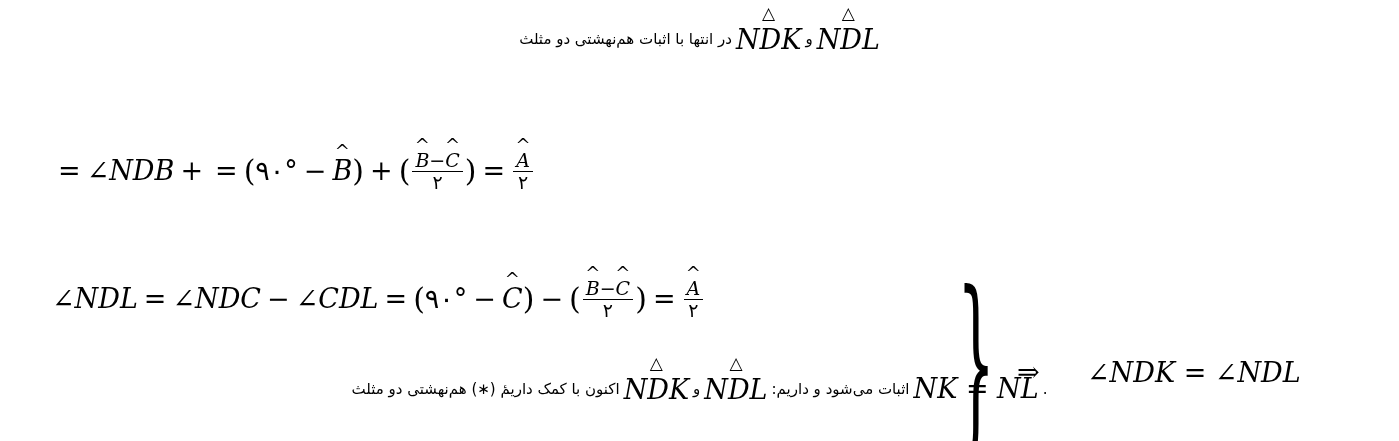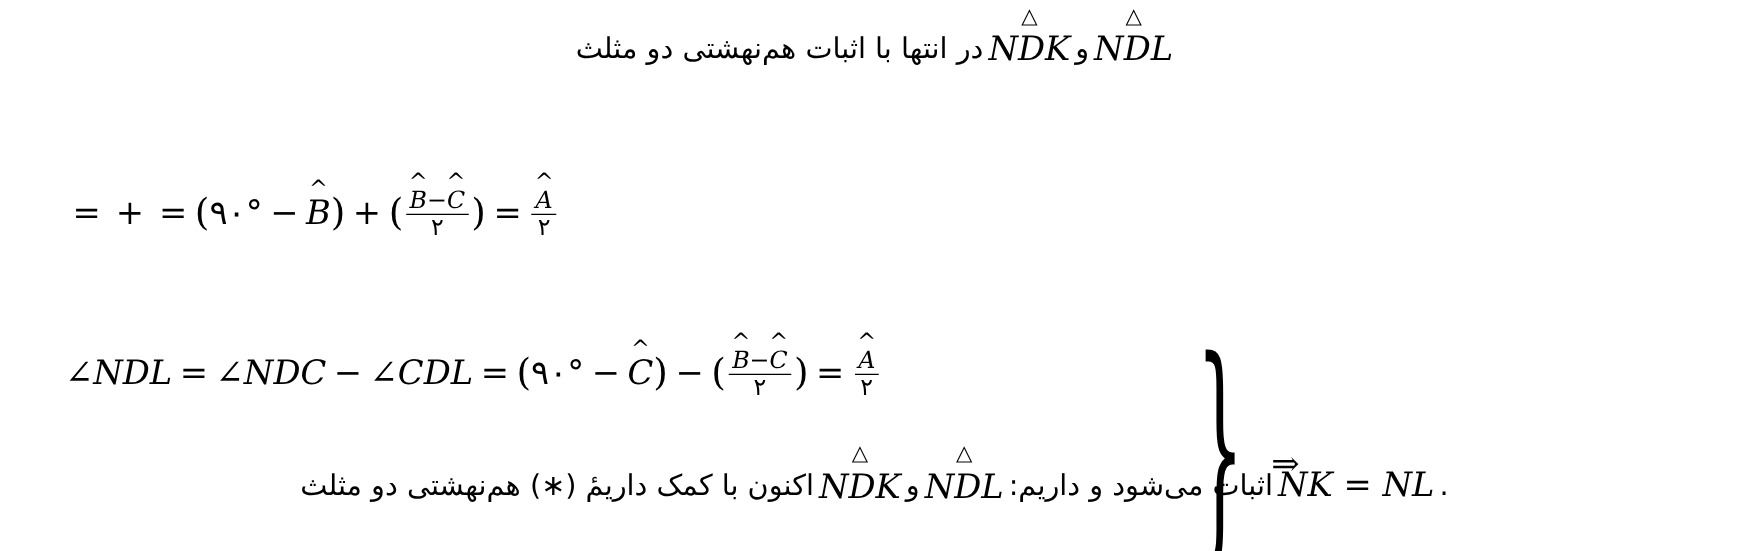--- a/index.html
+++ b/index.html
@@ -30,21 +30,21 @@
   }
   .mathup {
     font-style: normal;
   }
   .op {
     font-style: normal;
     padding: 0 6px;
   }
   .persian {
     font-family: "DejaVu Sans", sans-serif;
-    font-size: 23px;
+    font-size: 15px;
     direction: rtl;
     unicode-bidi: bidi-override;
   }
 
   
   .line-top {
     position: absolute;
     top: 22px;
     left: 0;
     width: 1399px;
@@ -181,20 +181,21 @@
       <span class="tri-mark">△</span>
       <span>NDK</span>
     </span>
     <span class="seg persian">در انتها با اثبات هم‌نهشتی دو مثلث</span>
   </div>
 
   <div class="eqblock">
 
     <div class="eqrow math">
       <span class="op">=</span>
+      <span>∠NDB</span>
       <span class="op">+</span>
       <span class="op">=</span>
       <span class="paren">(</span>
       <span class="mathup">۹۰°</span>
       <span class="op">−</span>
       <span class="hat">
         <span class="hatmark">^</span>
         <span>B</span>
       </span>
       <span class="paren">)</span>
@@ -262,20 +263,21 @@
             <span class="hatmark">^</span>
             <span>A</span>
           </span>
         </span>
         <span class="den mathup">۲</span>
       </span>
     </div>
 
     <span class="brace">}</span>
     <span class="implies">⇒</span>
+    <span class="conclusion math">∠NDK = ∠NDL</span>
   </div>
 
   <div class="line-bottom">
     <span class="seg persian">.</span>
     <span class="seg math ltr">NK = NL</span>
     <span class="seg persian">اثبات می‌شود و داریم:</span>
     <span class="seg math tri">
       <span class="tri-mark">△</span>
       <span>NDL</span>
     </span>

